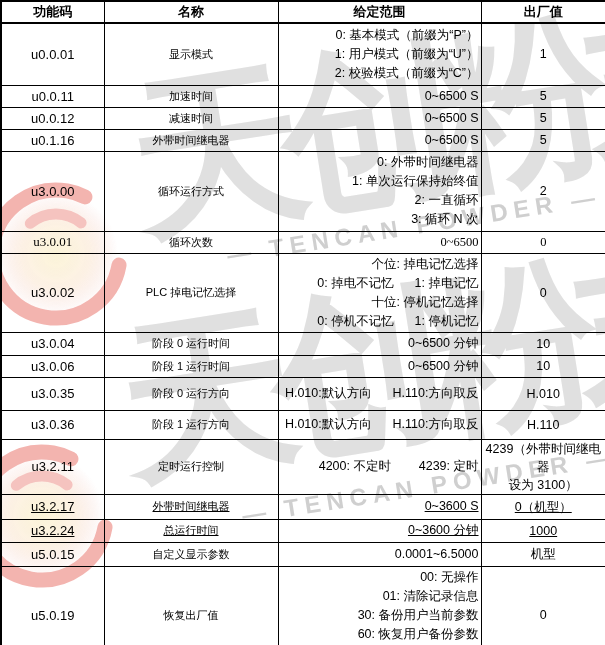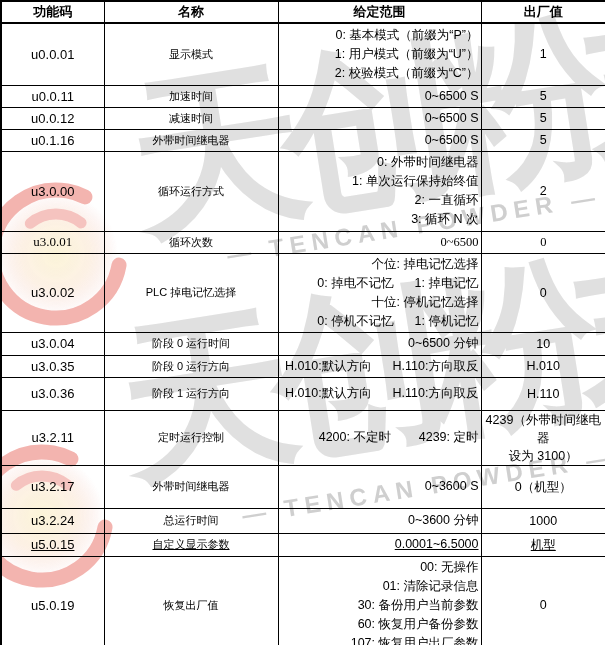--- a/index.html
+++ b/index.html
@@ -45,21 +45,21 @@
   tbody tr:nth-child(1){height:62px;}
   tbody tr:nth-child(3){height:21px;}
   tbody tr:nth-child(5){height:80px;}
   tbody tr:nth-child(6){height:21px;font-family:Liberation Serif, serif;}
   tbody tr:nth-child(7){height:74px;}
   tbody tr:nth-child(8){height:23px;}
   tbody tr:nth-child(9){height:21px;}
   tbody tr:nth-child(10){height:33px;}
   tbody tr:nth-child(11){height:29px;}
   tbody tr:nth-child(12){height:43px;}
-  tbody tr:nth-child(13){height:25px;}
+  tbody tr:nth-child(13){height:25px;text-decoration:underline;}
   tbody tr:nth-child(14){height:23px;text-decoration:underline;}
   tbody tr:nth-child(15){height:24px;}
   tbody tr:nth-child(16){height:98px;}
 </style>
 </head>
 <body>
 
 <div class="page">
 
   <div class="wm-layer">
@@ -194,20 +194,30 @@
           <td class="code">u3.0.04</td>
           <td class="name">阶段 0 运行时间</td>
           <td class="range">
             <div class="rline">0~6500 分钟</div>
           </td>
           <td class="value">
             <div class="vline">10</div>
           </td>
         </tr>
         <tr>
+          <td class="code">u3.0.06</td>
+          <td class="name">阶段 1 运行时间</td>
+          <td class="range">
+            <div class="rline">0~6500 分钟</div>
+          </td>
+          <td class="value">
+            <div class="vline">10</div>
+          </td>
+        </tr>
+        <tr>
           <td class="code">u3.0.35</td>
           <td class="name">阶段 0 运行方向</td>
           <td class="range">
             <div class="rline">H.010:默认方向      H.110:方向取反</div>
           </td>
           <td class="value">
             <div class="vline">H.010</div>
           </td>
         </tr>
         <tr>

